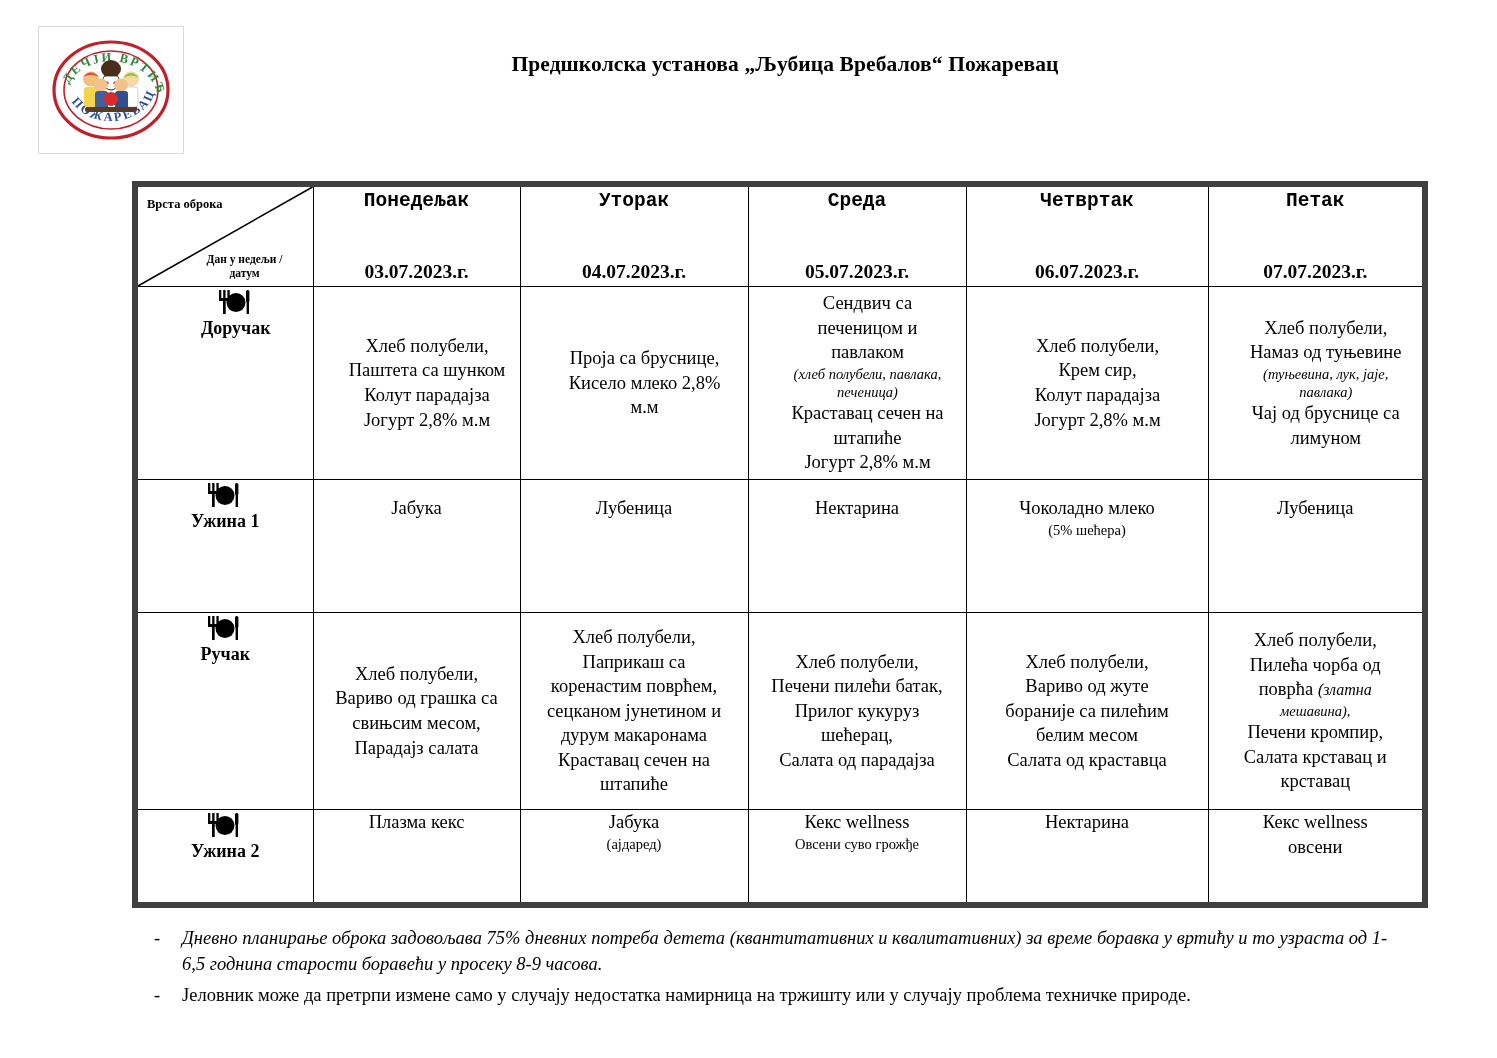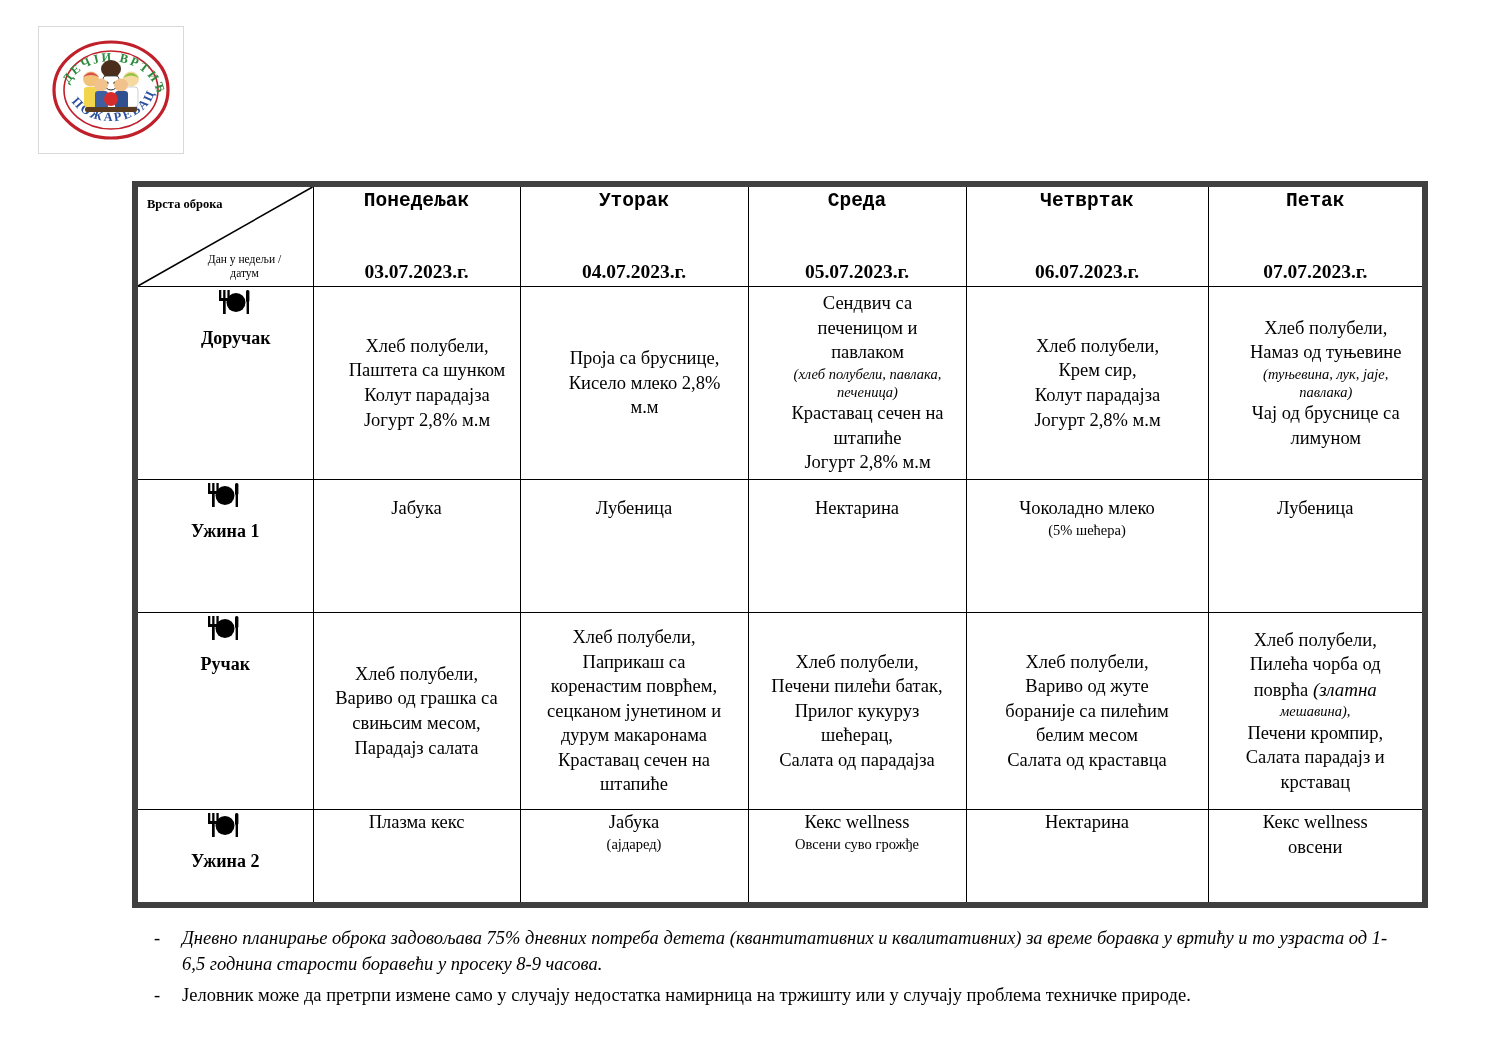--- a/index.html
+++ b/index.html
@@ -98,21 +98,21 @@
     font-size: 12.5px;
     font-weight: bold;
     text-align: left;
     line-height: 1.15;
   }
   .corner-bottom {
     position: absolute;
     right: 12px;
     bottom: 5px;
     font-size: 11.5px;
-    font-weight: normal;
+    font-weight: bold;
     text-align: center;
     line-height: 1.2;
     width: 112px;
   }
 
   .day-head {
     height: 99px;
     font-weight: bold;
     font-size: 19.5px;
     line-height: 1.34;
@@ -122,21 +122,21 @@
 
   
   .meal-cell {
     vertical-align: top;
     padding-top: 10px;
   }
   .meal-inner {
     display: flex;
     flex-direction: column;
     align-items: center;
-    gap: 12px;
+    gap: 2px;
   }
   .cutlery {
     display: block;
     width: 42px;
     height: 30px;
   }
   .meal-label {
     font-size: 18px;
     font-weight: bold;
     line-height: 1.1;
@@ -151,21 +151,21 @@
   .food-cell .ln { display: block; }
   .food-cell .ital {
     font-style: italic;
     font-size: 14.5px;
     line-height: 1.25;
   }
   .food-cell .small {
     font-size: 14.5px;
     line-height: 1.25;
   }
-  .food-cell .ital-inline { font-style: italic; font-size: 19px; font-family: Liberation Serif, serif; }
+  .food-cell .ital-inline { font-style: italic; font-size: 16px; font-family: Liberation Serif, serif; }
 
   
   tr.row-breakfast td { height: 192px; vertical-align: middle; padding-left: 21px; }
   tr.row-breakfast td.food-cell { vertical-align: middle; }
   tr.row-snack1 td { height: 116px; vertical-align: top; }
   tr.row-snack1 td.food-cell { padding-top: 16px; }
   tr.row-lunch td { height: 196px; vertical-align: middle; }
   tr.row-snack2 td { height: 92px; vertical-align: top; }
   tr.row-snack2 td.food-cell { padding-top: 0; }
 
@@ -231,20 +231,21 @@
       <rect x="56" y="64" width="13" height="18" rx="3" fill="#3f5fa0"></rect>
       <ellipse cx="82" cy="58" rx="7" ry="6.5" fill="#f2c28c"></ellipse>
       <rect x="76" y="64" width="13" height="18" rx="3" fill="#2f4f8f"></rect>
       <circle cx="72" cy="72" r="7" fill="#d62b2b"></circle>
       <rect x="46" y="80" width="52" height="5" rx="2" fill="#5a3a1e"></rect>
     </g>
   </svg>
 </div>
 
 <div class="doc-header">
+  <div class="org-title">Предшколска установа „Љубица Вребалов“ Пожаревац</div>
   <div class="subtitle-wrap">
   </div>
 </div>
 
 <table class="menu-table">
   <colgroup>
     <col class="c-meal">
       <col class="c-day">
       <col class="c-day3">
       <col class="c-day4">
@@ -418,21 +419,21 @@
         <span class="ln">боранијe са пилећим</span>
         <span class="ln">белим месом</span>
         <span class="ln">Салата од краставца</span>
       </td>
       <td class="food-cell">
         <span class="ln">Хлеб полубели,</span>
         <span class="ln">Пилећа  чорба од</span>
         <span class="ln"><span>поврћа </span><span class="ital-inline">(златна</span></span>
         <span class="ln ital">мешавина),</span>
         <span class="ln">Печени кромпир,</span>
-        <span class="ln">Салата парадајз и</span>
+        <span class="ln">Салата крставац и</span>
         <span class="ln">крставац</span>
       </td>
     </tr>
 
     <tr class="row-snack2">
       <td class="meal-cell">
         <div class="meal-inner">
           <svg class="cutlery" viewBox="0 0 42 30">
             <circle cx="21" cy="15.5" r="9.5" fill="#000"></circle>
             <rect x="4" y="3" width="2.3" height="9" fill="#000"></rect>

